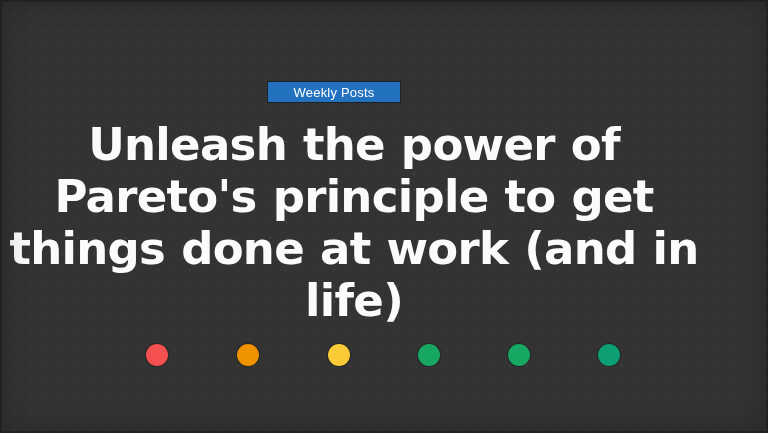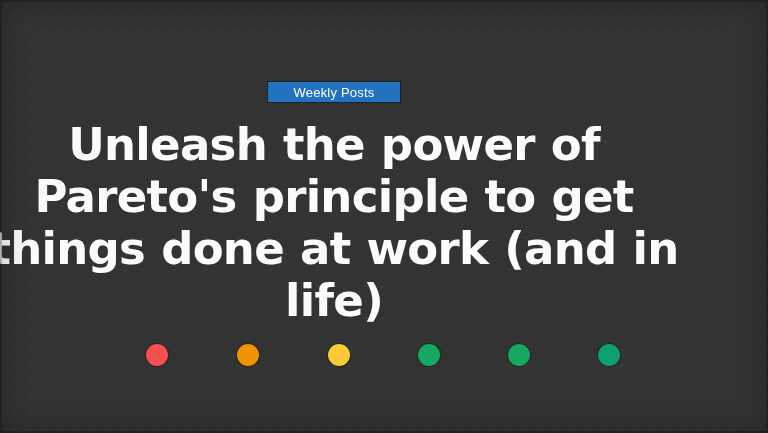--- a/index.html
+++ b/index.html
@@ -39,21 +39,20 @@
   }
 
   .content {
     position: absolute;
     left: 0;
     top: 0;
     width: 668px;
     height: 433px;
     display: flex;
     flex-direction: column;
-    align-items: center;
   }
 
   .badge-row {
     margin-top: 81px;
     height: 22px;
     display: flex;
     justify-content: center;
     align-items: center;
   }
 
@@ -68,21 +67,21 @@
     box-sizing: border-box;
     color: #ffffff;
     font-size: 13px;
     font-weight: 400;
     letter-spacing: 0.2px;
     line-height: 1;
     user-select: none;
   }
 
   .headline {
-    margin: 13px;
+    margin: 4px;
     margin-top: 16px;
     width: 700px;
     text-align: center;
     color: #fbfbfb;
     font-family: "DejaVu Sans", sans-serif;
     font-size: 45px;
     font-weight: 700;
     line-height: 52px;
     letter-spacing: -0.7px;
     word-spacing: 1px;

